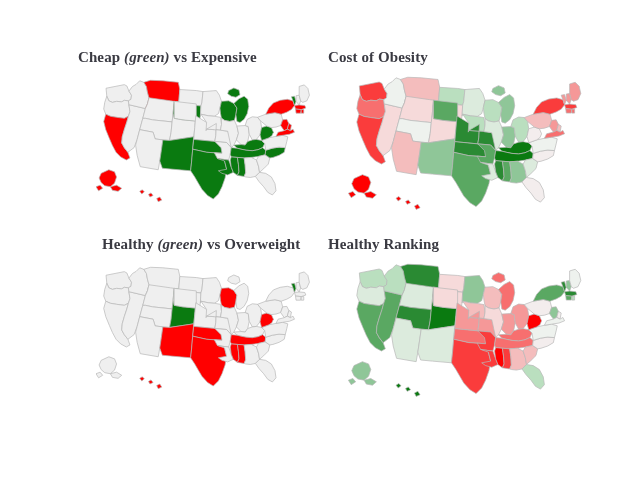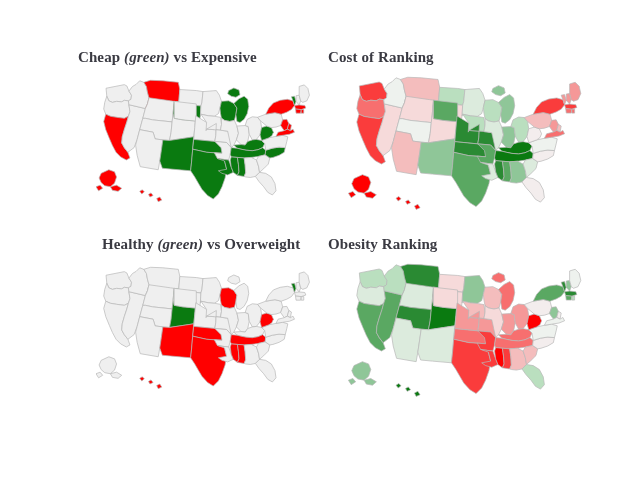--- a/index.html
+++ b/index.html
@@ -115,21 +115,21 @@
           <path d="M784,228 L790,206 L800,212 L796,234 Z" fill="#ff0000"></path>
           <path d="M772,234 L784,228 L796,234 L806,228 L812,240 L792,248 L766,252 L740,256 L748,240 Z" fill="#ff0000"></path>
           <path d="M60,400 L90,386 L112,394 L120,414 L112,438 L96,452 L74,448 L60,436 L52,418 Z M40,452 L56,446 L66,458 L50,468 Z M96,452 L120,446 L140,458 L126,470 L104,466 Z" fill="#ff0000"></path>
           <path d="M210,470 L220,464 L228,472 L218,480 Z M244,482 L254,476 L262,486 L250,492 Z M276,498 L288,492 L296,504 L282,510 Z" fill="#ff0000"></path>
         </svg>
       </div>
   </div>
 
   <div class="panel" id="panel-cost">
     <div class="panel-title">
-      <span>Cost of Ranking</span><i></i><span></span>
+      <span>Cost of Obesity</span><i></i><span></span>
     </div>
     <div class="map-wrap">
         <svg class="usmap" viewBox="40 30 840 500" width="252" height="140">
           <path d="M79,69 L150,55 L160,60 L168,80 L178,96 L176,112 L166,118 L150,116 L140,122 L120,120 L104,124 L90,118 L82,100 Z" fill="#fa3c3c"></path>
           <path d="M82,100 L90,118 L104,124 L120,120 L140,122 L150,116 L166,118 L168,133 L172,160 L166,178 L150,186 L120,182 L96,178 L78,170 L70,150 L74,124 Z" fill="#f76f6f"></path>
           <path d="M78,170 L96,178 L120,182 L150,186 L166,178 L160,200 L150,230 L142,258 L140,282 L150,300 L164,318 L172,340 L158,348 L136,336 L118,318 L104,292 L92,264 L78,230 L70,198 Z" fill="#fa3c3c"></path>
           <path d="M166,178 L172,160 L168,133 L232,148 L222,186 L210,230 L200,268 L188,300 L164,318 L150,300 L140,282 L142,258 L150,230 L160,200 Z" fill="#f6dada"></path>
           <path d="M168,80 L178,96 L176,112 L166,118 L168,133 L232,148 L240,130 L246,106 L240,84 L236,62 L226,46 L210,40 L196,54 L182,62 Z" fill="#eef2ee"></path>
           <path d="M226,46 L236,62 L240,84 L246,106 L240,130 L232,148 L330,160 L356,163 L362,120 L366,74 L360,46 L300,40 L252,38 Z" fill="#f4bdbd"></path>
           <path d="M240,130 L246,106 L330,118 L344,120 L340,166 L336,200 L260,192 L232,186 L222,186 L232,148 Z" fill="#f6dada"></path>
@@ -237,21 +237,21 @@
           <path d="M784,228 L790,206 L800,212 L796,234 Z" fill="#efefef"></path>
           <path d="M772,234 L784,228 L796,234 L806,228 L812,240 L792,248 L766,252 L740,256 L748,240 Z" fill="#efefef"></path>
           <path d="M60,400 L90,386 L112,394 L120,414 L112,438 L96,452 L74,448 L60,436 L52,418 Z M40,452 L56,446 L66,458 L50,468 Z M96,452 L120,446 L140,458 L126,470 L104,466 Z" fill="#efefef"></path>
           <path d="M210,470 L220,464 L228,472 L218,480 Z M244,482 L254,476 L262,486 L250,492 Z M276,498 L288,492 L296,504 L282,510 Z" fill="#ff0000"></path>
         </svg>
       </div>
   </div>
 
   <div class="panel" id="panel-obesity">
     <div class="panel-title">
-      <span>Obesity Ranking</span><i></i><span></span>
+      <span>Healthy Ranking</span><i></i><span></span>
     </div>
     <div class="map-wrap">
         <svg class="usmap" viewBox="40 30 840 500" width="252" height="140">
           <path d="M79,69 L150,55 L160,60 L168,80 L178,96 L176,112 L166,118 L150,116 L140,122 L120,120 L104,124 L90,118 L82,100 Z" fill="#badfbf"></path>
           <path d="M82,100 L90,118 L104,124 L120,120 L140,122 L150,116 L166,118 L168,133 L172,160 L166,178 L150,186 L120,182 L96,178 L78,170 L70,150 L74,124 Z" fill="#dcebdd"></path>
           <path d="M78,170 L96,178 L120,182 L150,186 L166,178 L160,200 L150,230 L142,258 L140,282 L150,300 L164,318 L172,340 L158,348 L136,336 L118,318 L104,292 L92,264 L78,230 L70,198 Z" fill="#5aa862"></path>
           <path d="M166,178 L172,160 L168,133 L232,148 L222,186 L210,230 L200,268 L188,300 L164,318 L150,300 L140,282 L142,258 L150,230 L160,200 Z" fill="#5aa862"></path>
           <path d="M168,80 L178,96 L176,112 L166,118 L168,133 L232,148 L240,130 L246,106 L240,84 L236,62 L226,46 L210,40 L196,54 L182,62 Z" fill="#badfbf"></path>
           <path d="M226,46 L236,62 L240,84 L246,106 L240,130 L232,148 L330,160 L356,163 L362,120 L366,74 L360,46 L300,40 L252,38 Z" fill="#2a8a33"></path>
           <path d="M240,130 L246,106 L330,118 L344,120 L340,166 L336,200 L260,192 L232,186 L222,186 L232,148 Z" fill="#dcebdd"></path>

